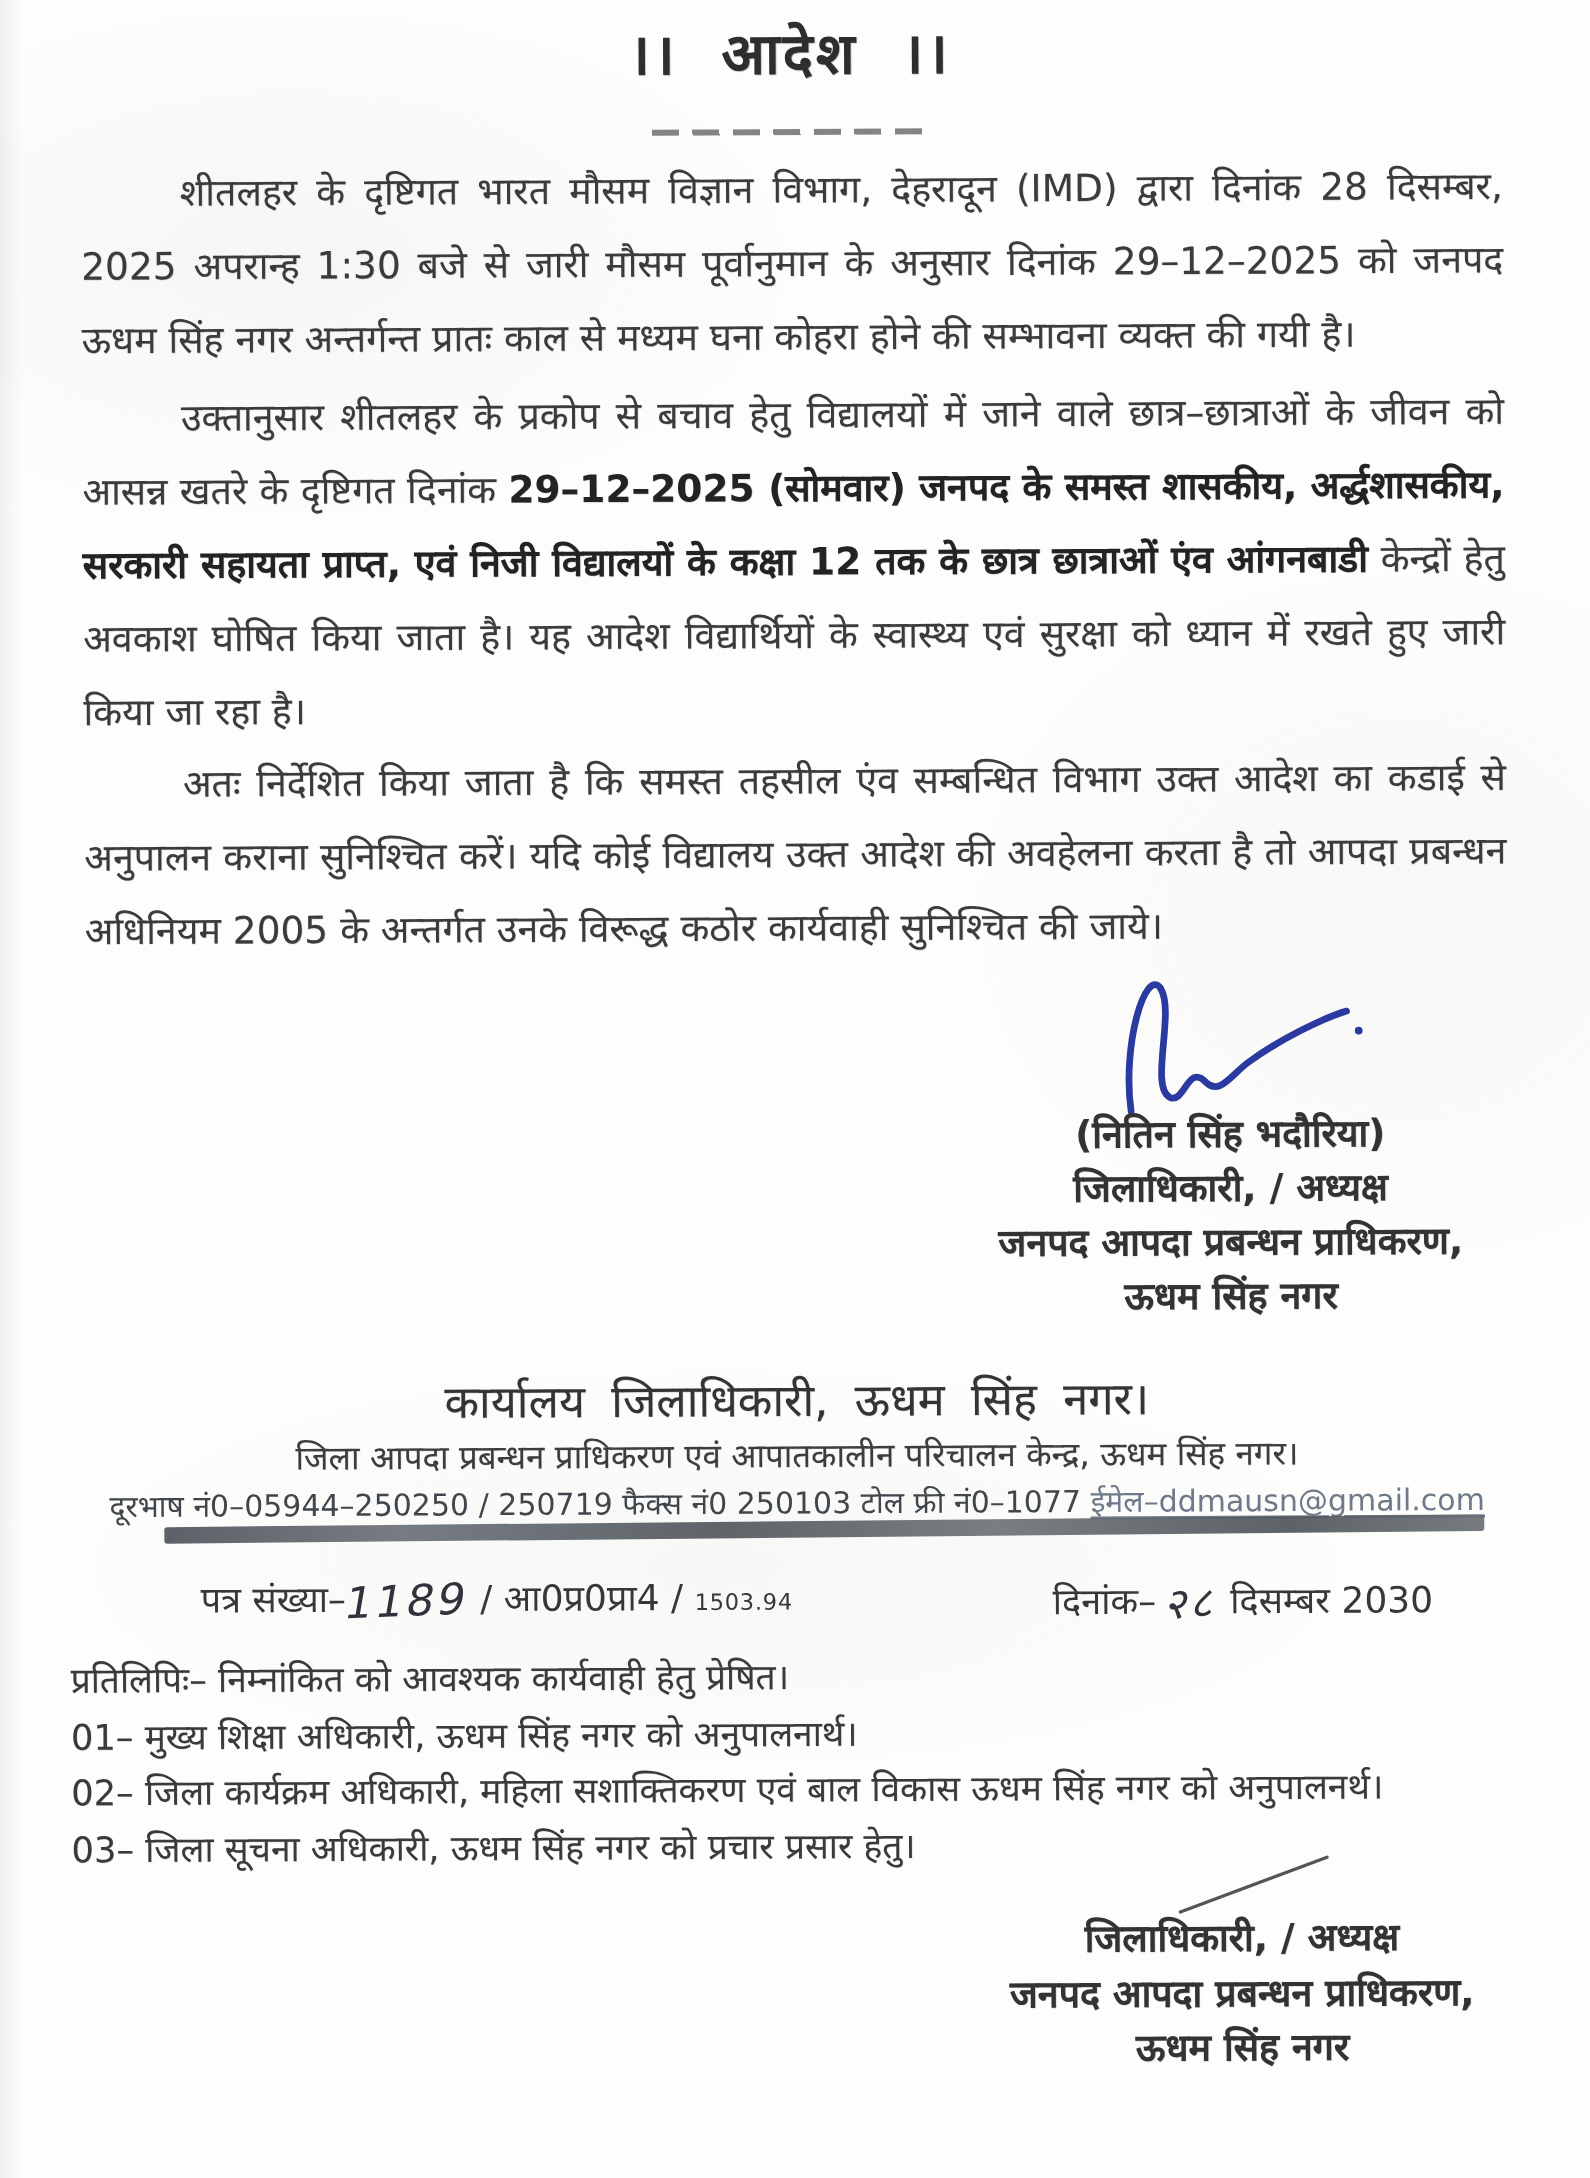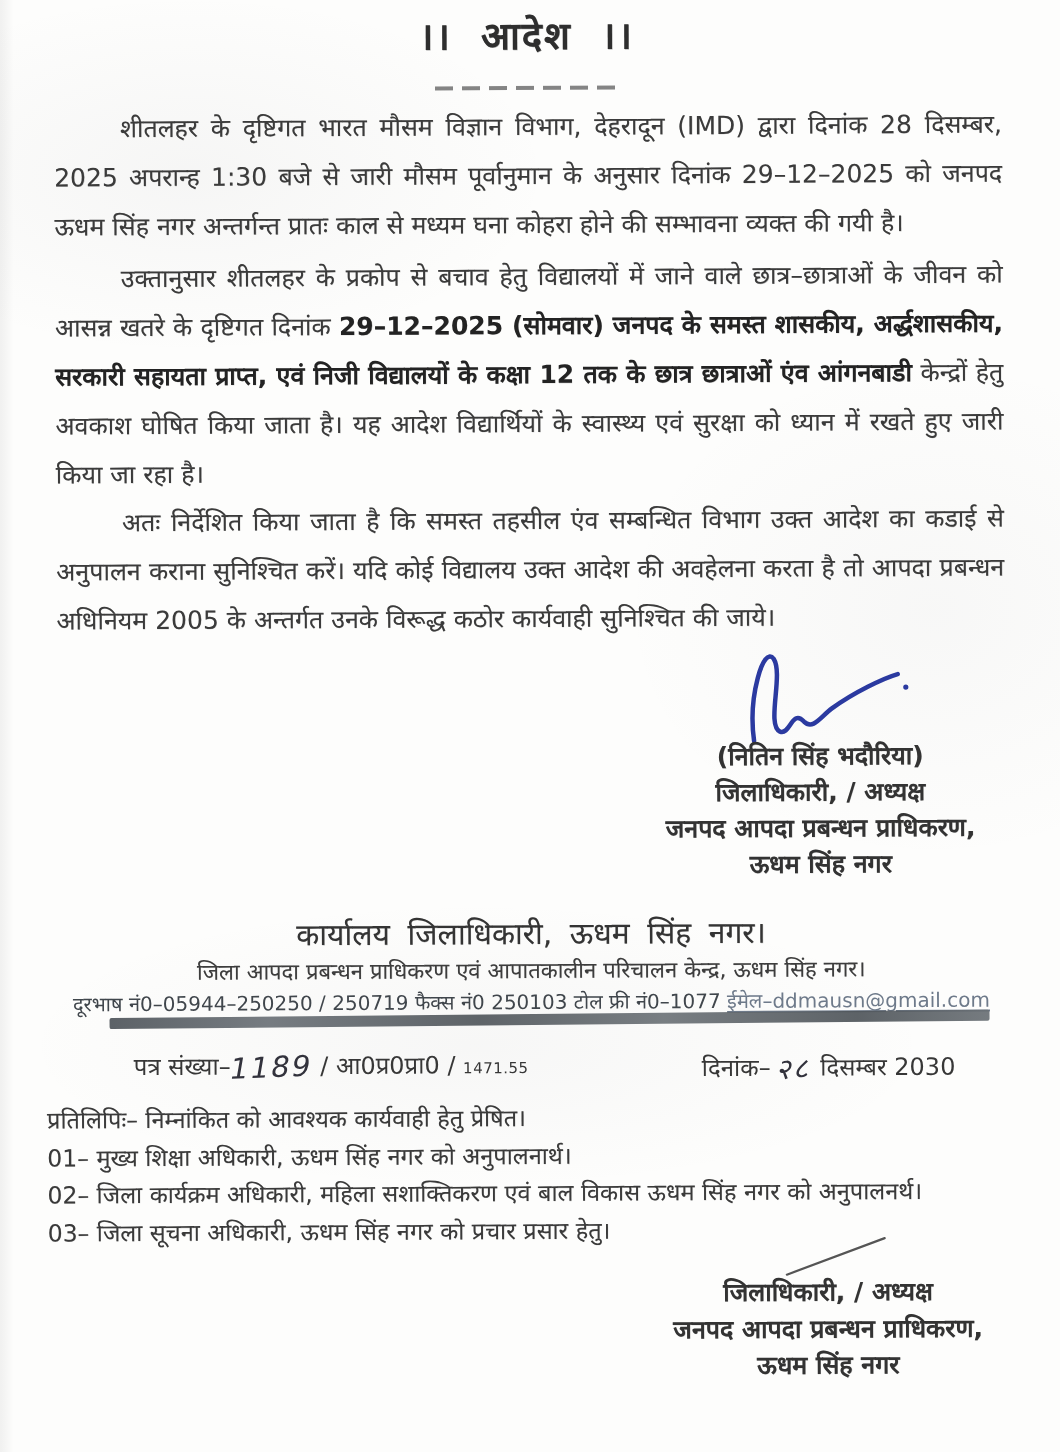--- a/index.html
+++ b/index.html
@@ -110,21 +110,21 @@
       <div>ऊधम सिंह नगर</div>
     </div>
 
     <p class="office-title">कार्यालय  जिलाधिकारी,  ऊधम सिंह नगर।</p>
     <p class="office-subtitle">जिला आपदा प्रबन्धन प्राधिकरण एवं आपातकालीन परिचालन केन्द्र, ऊधम सिंह नगर।</p>
     <p class="office-contact"><span>दूरभाष नं0–05944–250250 / 250719 फैक्स नं0 250103 टोल फ्री नं0–1077 </span><span class="email">ईमेल–ddmausn@gmail.com</span></p>
 
     <div class="divider-bar"></div>
 
     <div class="ref-row">
-      <div class="ref-left"><span>पत्र संख्या–</span><span class="handwrite">1189</span><span> / आ0प्र0प्रा0 / </span><span class="ref-year">1471.55</span></div>
+      <div class="ref-left"><span>पत्र संख्या–</span><span class="handwrite">1189</span><span> / आ0प्र0प्रा4 / </span><span class="ref-year">1503.94</span></div>
       <div class="ref-right"><span>दिनांक– </span><span class="handwrite">२८</span><span> दिसम्बर 2030</span></div>
     </div>
 
     <div class="copies">
       <div>प्रतिलिपिः– निम्नांकित को आवश्यक कार्यवाही हेतु प्रेषित।</div>
       <div>01– मुख्य शिक्षा अधिकारी, ऊधम सिंह नगर को अनुपालनार्थ।</div>
       <div>02– जिला कार्यक्रम अधिकारी, महिला सशाक्तिकरण एवं बाल विकास ऊधम सिंह नगर को अनुपालनर्थ।</div>
       <div>03– जिला सूचना अधिकारी, ऊधम सिंह नगर को प्रचार प्रसार हेतु।</div>
     </div>
 

